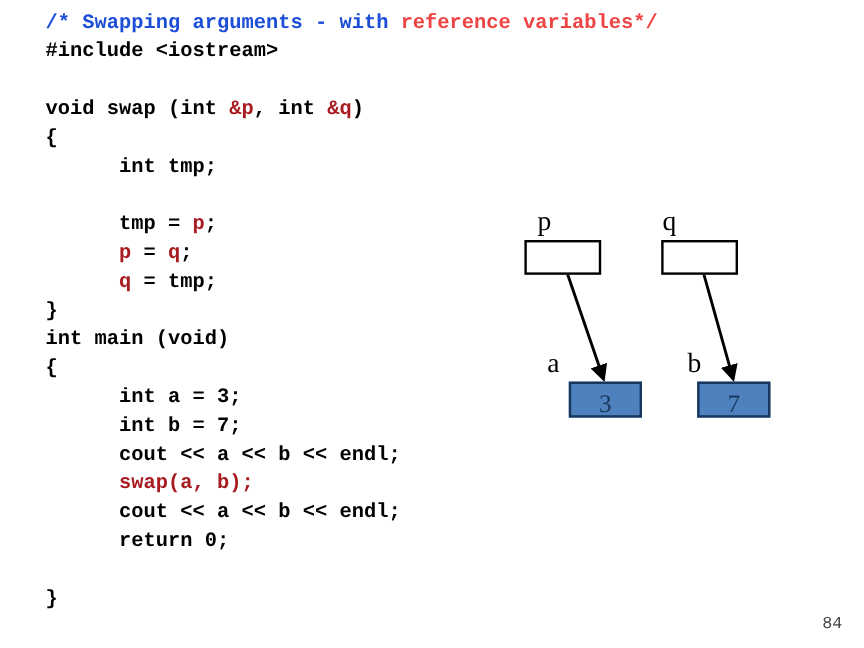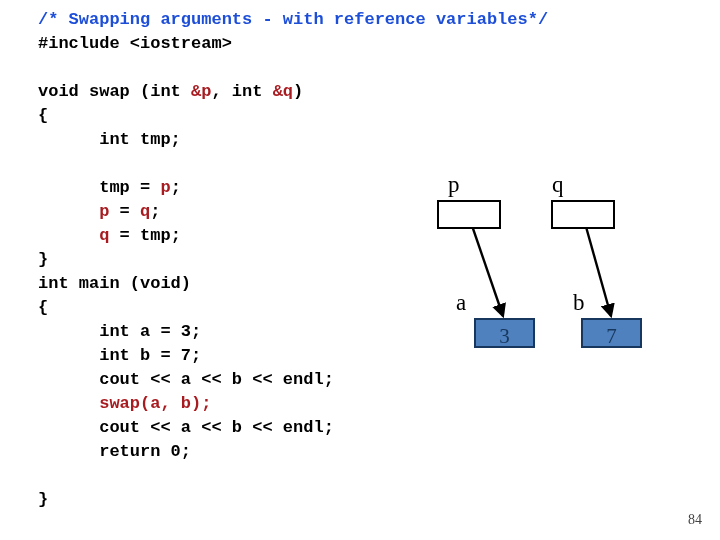--- a/index.html
+++ b/index.html
@@ -28,21 +28,21 @@
     color: #000000;
     white-space: pre;
     letter-spacing: 0px;
   }
   .code .ln {
     display: block;
     height: 24px;
     white-space: pre;
   }
   .tok-purple { color: #1d4ed8; }
-  .tok-orange { color: #1d4ed8; }
+  .tok-orange { color: #ef4444; }
   .tok-red    { color: #A81C21; }
   .tok-black  { color: #000000; }
 
   
   .ln.blank { height: 24px; }
 
   
   .diagram {
     position: absolute;
     left: 0;
@@ -72,21 +72,21 @@
     color: #17375E;
     font-family: "Liberation Serif", "DejaVu Serif", serif;
     font-size: 21px;
     text-align: center;
     line-height: 26px;
   }
   .page-num {
     position: absolute;
     right: 18px;
     bottom: 12px;
-    font-family: Liberation Serif, serif;
+    font-family: Liberation Mono, monospace;
     font-size: 14px;
     color: #444444;
   }
 </style>
 </head>
 <body>
 
 <div id="slide">
 
   <div class="code" id="code-block"><span class="ln"><span class="tok-purple">/* Swapping arguments - with </span><span class="tok-orange">reference variables*/</span></span><span class="ln"><span class="tok-black">#include &lt;iostream&gt;</span></span><span class="ln blank">&nbsp;</span><span class="ln"><span class="tok-black">void swap (int </span><span class="tok-red">&amp;p</span><span class="tok-black">, int </span><span class="tok-red">&amp;q</span><span class="tok-black">)</span></span><span class="ln"><span class="tok-black">{</span></span><span class="ln"><span class="tok-black">      int tmp;</span></span><span class="ln blank">&nbsp;</span><span class="ln"><span class="tok-black">      tmp = </span><span class="tok-red">p</span><span class="tok-black">;</span></span><span class="ln"><span class="tok-black">      </span><span class="tok-red">p</span><span class="tok-black"> = </span><span class="tok-red">q</span><span class="tok-black">;</span></span><span class="ln"><span class="tok-black">      </span><span class="tok-red">q</span><span class="tok-black"> = tmp;</span></span><span class="ln"><span class="tok-black">}</span></span><span class="ln"><span class="tok-black">int main (void)</span></span><span class="ln"><span class="tok-black">{</span></span><span class="ln"><span class="tok-black">      int a = 3;</span></span><span class="ln"><span class="tok-black">      int b = 7;</span></span><span class="ln"><span class="tok-black">      cout &lt;&lt; a &lt;&lt; b &lt;&lt; endl;</span></span><span class="ln"><span class="tok-black">      </span><span class="tok-red">swap(a, b);</span></span><span class="ln"><span class="tok-black">      cout &lt;&lt; a &lt;&lt; b &lt;&lt; endl;</span></span><span class="ln"><span class="tok-black">      return 0;</span></span><span class="ln blank">&nbsp;</span><span class="ln"><span class="tok-black">}</span></span></div>

